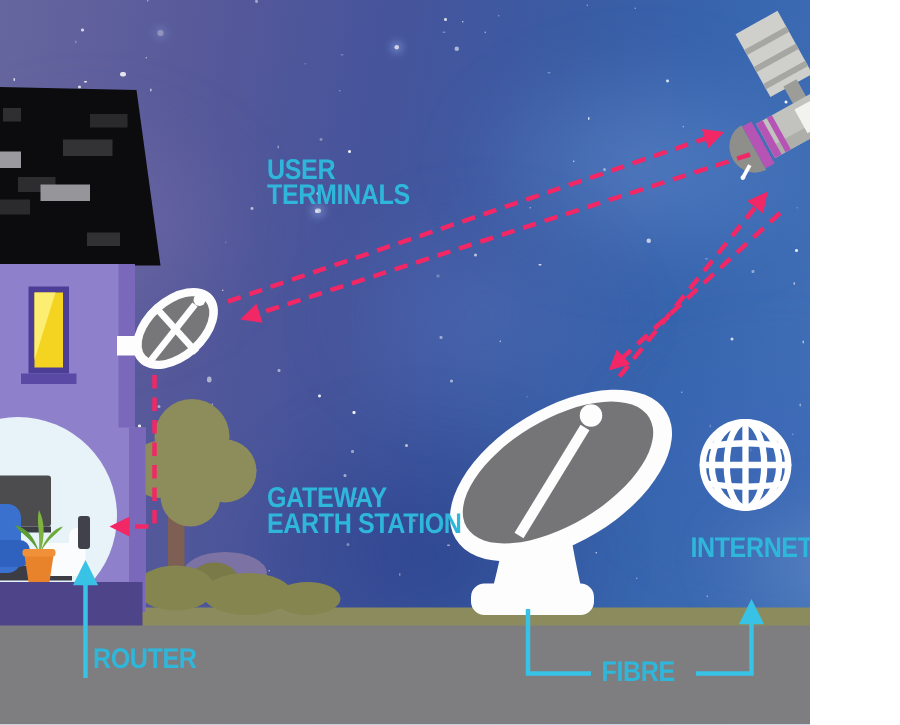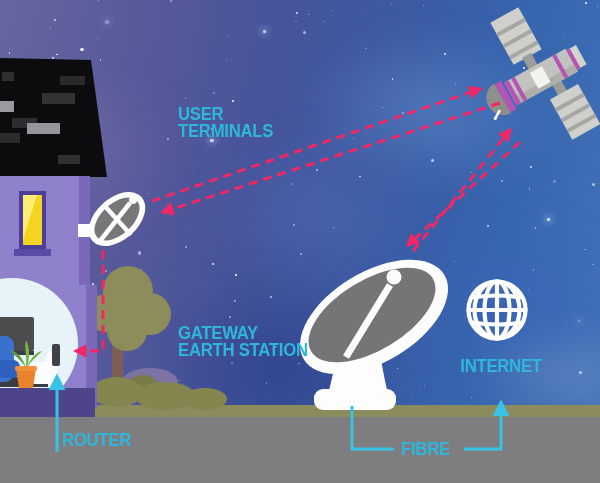--- a/index.html
+++ b/index.html
@@ -5,21 +5,21 @@
   :root{
     --label_cyan:#2EB7DB;
     --connector_cyan:#38C2E6;
     --signal_pink:#F22765;
     --ground_gray:#7E7E80;
     --grass_olive:#8C8B5E;
     --wall_purple:#8F80CC;
   }
   html,body{margin:0;padding:0;}
   body{width:600px;height:483px;overflow:hidden;font-family:"Liberation Sans",sans-serif;}
-  .scene{position:relative;width:600px;height:483px;overflow:hidden;
+  .scene{position:relative;width:540px;height:483px;overflow:hidden;
     background:linear-gradient(100deg,#66669F 0%,#57599A 22%,#46549B 42%,#3A5CA4 62%,#3765AE 78%,#4373B9 100%);}
   .cloud{position:absolute;border-radius:50%;filter:blur(18px);pointer-events:none;}
   .c1{left:300px;top:30px;width:260px;height:160px;background:radial-gradient(closest-side,rgba(110,150,215,.45),transparent);}
   .c2{left:-60px;top:60px;width:240px;height:180px;background:radial-gradient(closest-side,rgba(125,115,175,.5),transparent);}
   .c3{left:150px;top:270px;width:260px;height:200px;background:radial-gradient(closest-side,rgba(35,55,130,.55),transparent);}
   .c4{left:400px;top:220px;width:230px;height:170px;background:radial-gradient(closest-side,rgba(60,100,185,.5),transparent);}
   .c5{left:470px;top:330px;width:200px;height:90px;background:radial-gradient(closest-side,rgba(150,175,215,.35),transparent);}
   .c6{left:210px;top:130px;width:220px;height:160px;background:radial-gradient(closest-side,rgba(90,120,195,.35),transparent);}
   .stars{position:absolute;left:0;top:0;width:600px;height:420px;pointer-events:none;}
   .star{position:absolute;background:#fff;border-radius:50%;}

